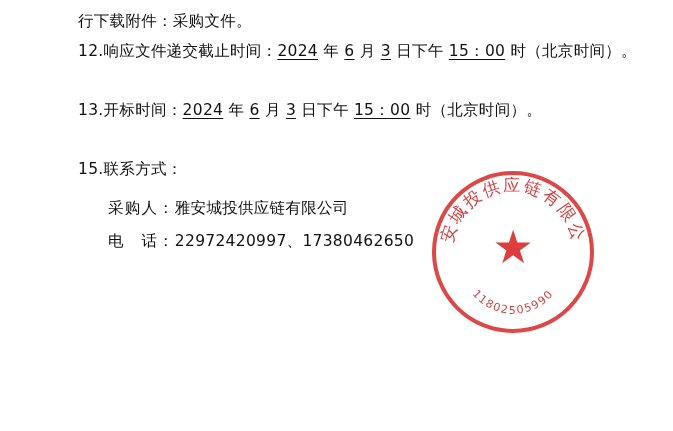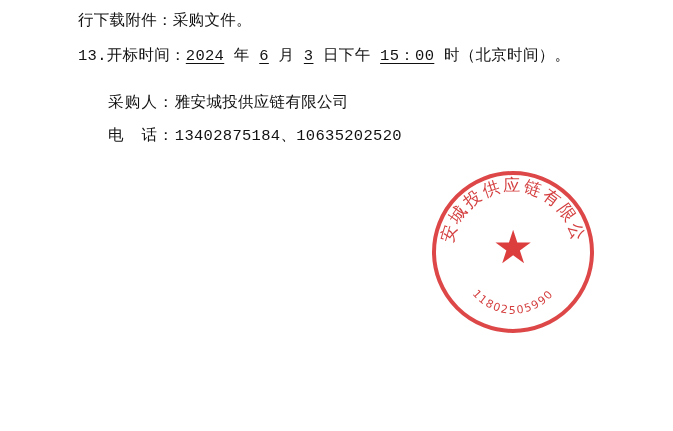--- a/index.html
+++ b/index.html
@@ -23,35 +23,34 @@
     position: absolute;
     left: 0;
     top: 0;
     width: 673px;
     padding: 6px 36px 0 78px;
     box-sizing: border-box;
     color: #111111;
     font-size: 15.5px;
     line-height: 30px;
     letter-spacing: 0.3px;
-    font-family: Liberation Mono, monospace;
   }
   .para {
     margin: 0;
     text-indent: 0;
   }
   .para.gap-top {
-    margin-top: 5px;
+    margin-top: 29px;
   }
   .u {
     text-decoration: underline;
     text-underline-offset: 3px;
   }
   .contact-block {
-    margin-top: 16px;
+    margin-top: 8px;
   }
   .contact-line {
     margin: 0;
     padding-left: 30px;
     line-height: 33px;
   }
   .contact-label {
     letter-spacing: 1.2px;
   }
   .contact-value {
@@ -106,34 +105,40 @@
 <body>
 
 <div id="page">
 
   <div class="doc-body">
 
     <p class="para">
       <span>行下载附件：采购文件。</span>
     </p>
 
+    <p class="para">
+      <span>12.</span><span>响应文件递交截止时间：</span><span class="u">2024</span><span> 年 </span><span class="u">6</span><span> 月 </span><span class="u">3</span><span> 日下午 </span><span class="u">15：00</span><span> 时（北京时间）。</span>
+    </p>
 
     <p class="para gap-top">
       <span>13.</span><span>开标时间：</span><span class="u">2024</span><span> 年 </span><span class="u">6</span><span> 月 </span><span class="u">3</span><span> 日下午 </span><span class="u">15：00</span><span> 时（北京时间）。</span>
     </p>
 
 
 
+    <p class="para gap-top">
+      <span>15.联系方式：</span>
+    </p>
 
     <div class="contact-block">
       <p class="contact-line">
         <span class="contact-label">采购人：</span><span class="contact-value">雅安城投供应链有限公司</span>
       </p>
       <p class="contact-line">
-        <span class="contact-label">电　话：</span><span class="contact-value">13402875184、10635202520</span>
+        <span class="contact-label">电　话：</span><span class="contact-value">22972420997、17380462650</span>
       </p>
     </div>
 
   </div>
 
   <div id="seal">
     <div class="ring"></div>
     <svg class="arc-text" viewBox="0 0 162 162" width="162" height="162">
       <defs>
         <path id="topArc" d="M 20,81 A 61,61 0 0 1 142,81"></path>

